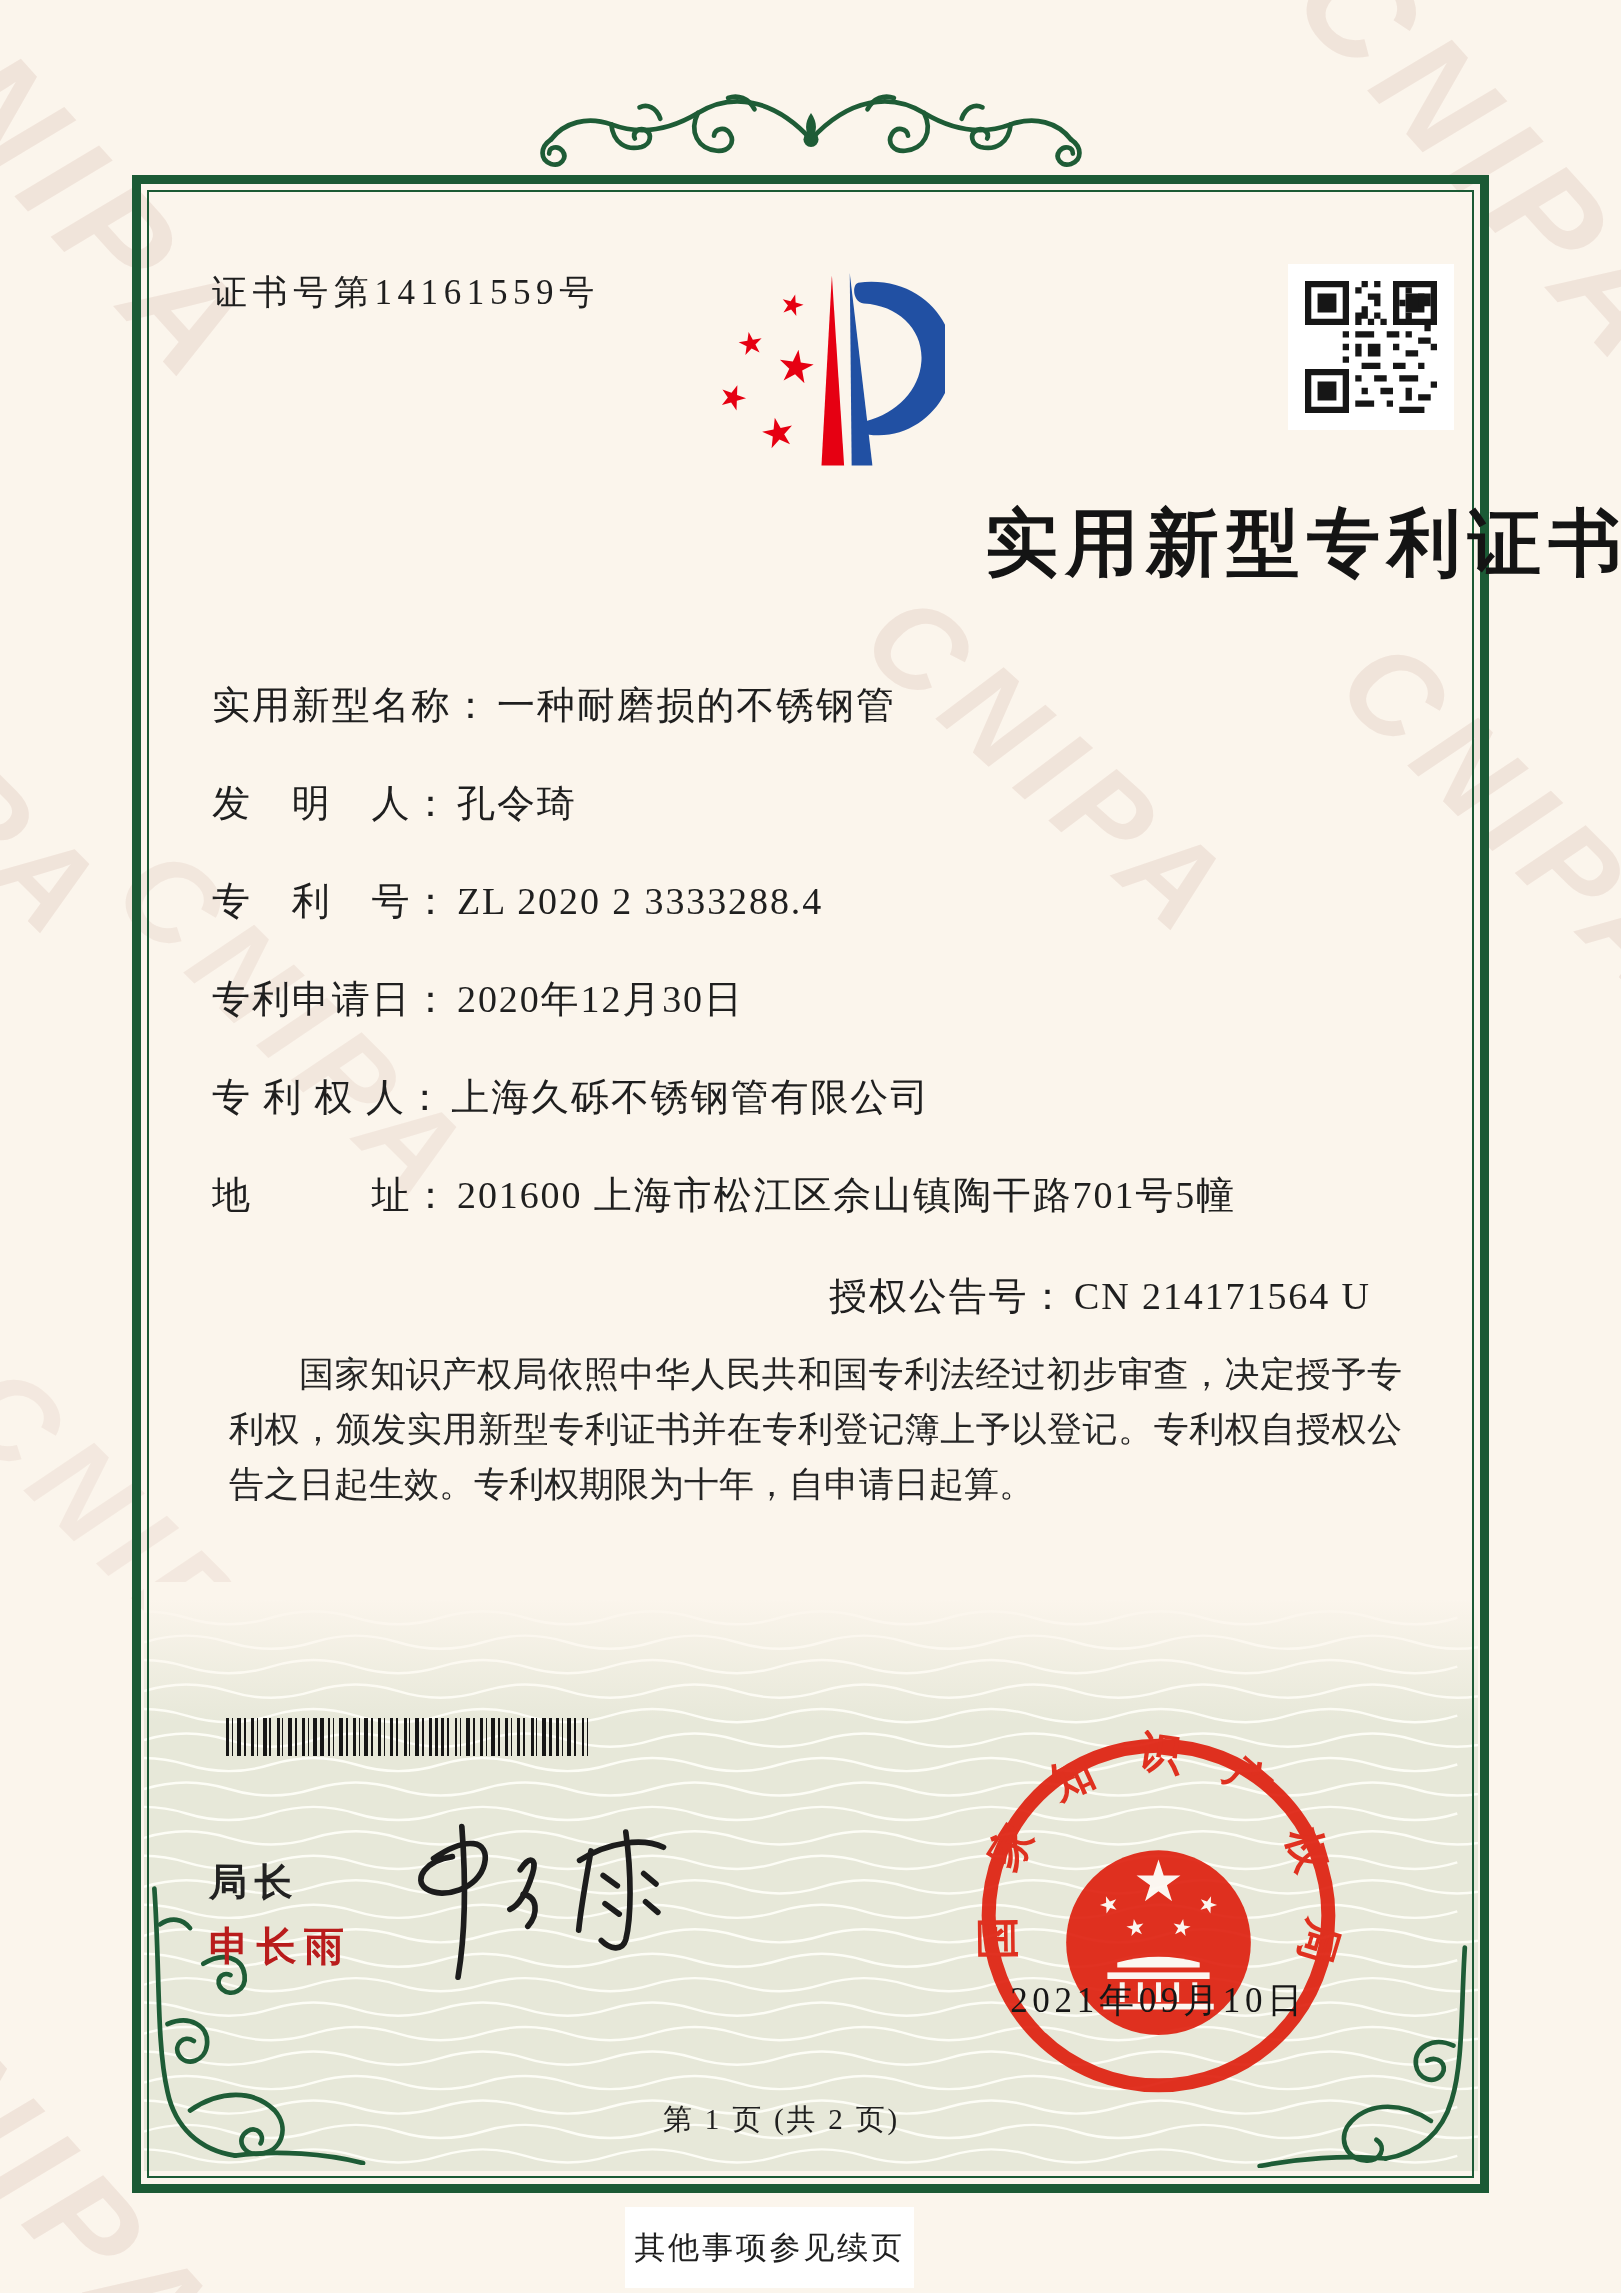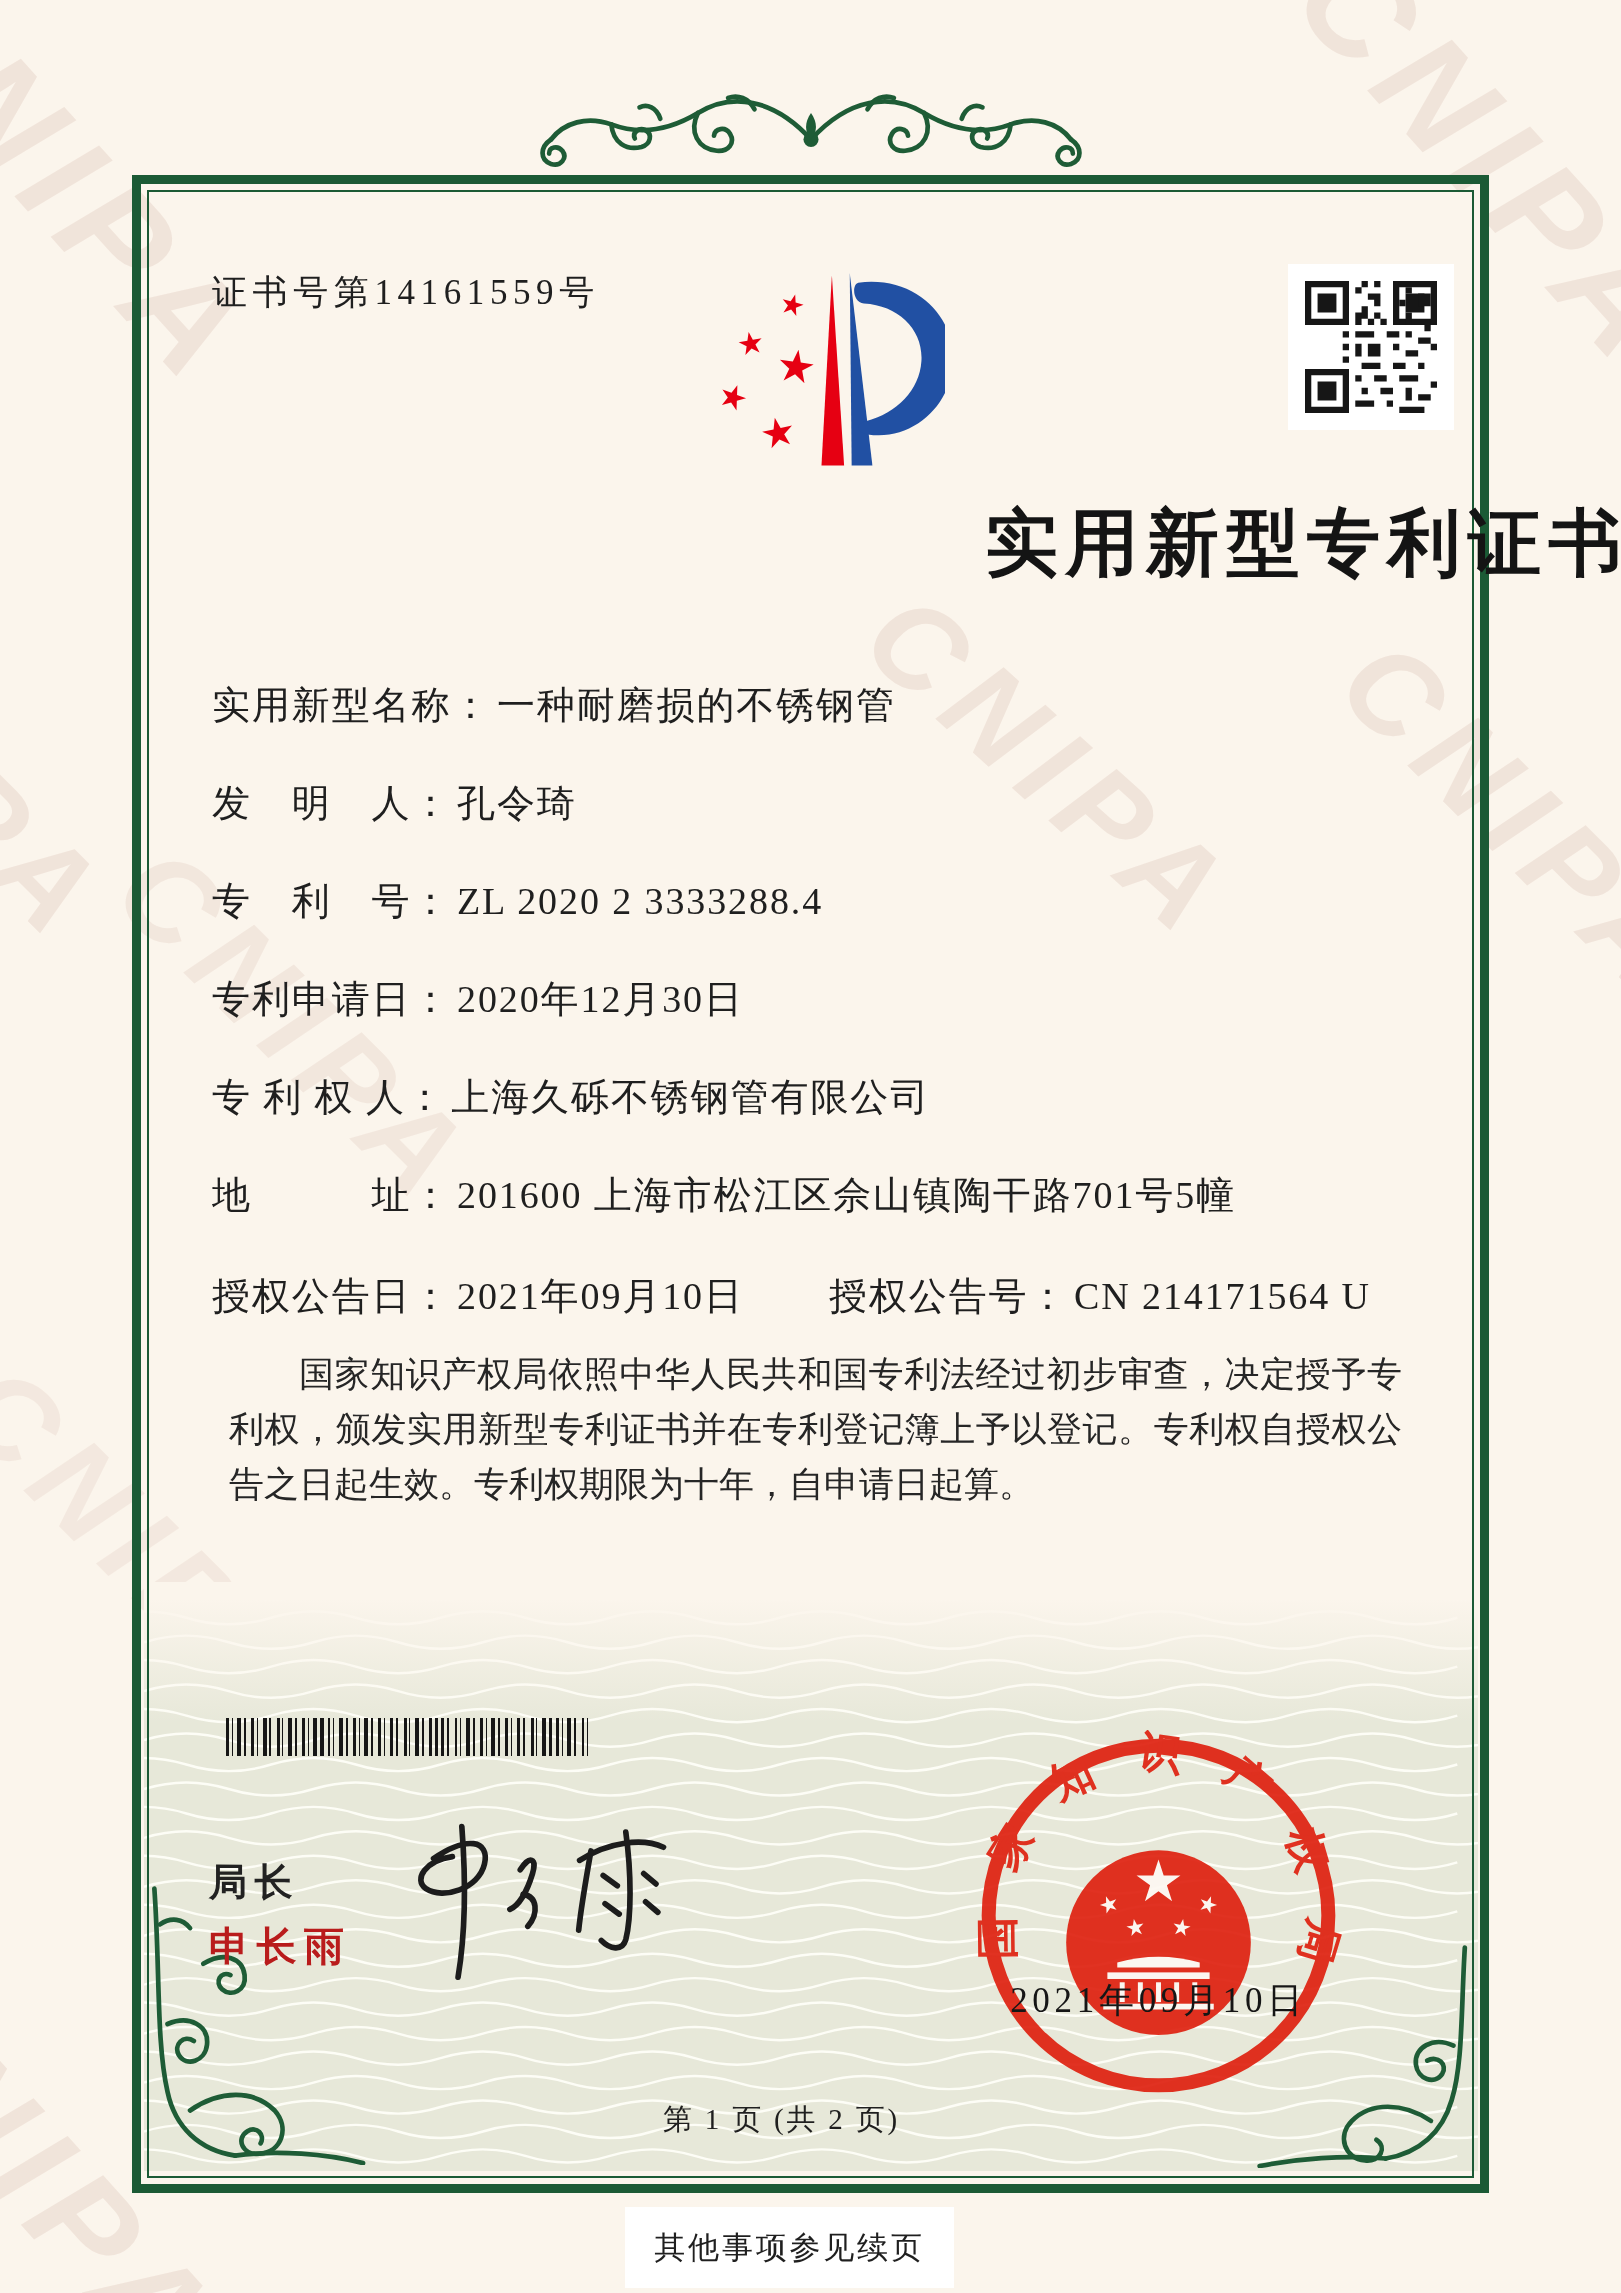--- a/index.html
+++ b/index.html
@@ -47,21 +47,21 @@
   .sig-title{position:absolute;left:209px;top:1857px;font-family:"Liberation Sans","DejaVu Sans",sans-serif;
              font-weight:700;font-size:38px;letter-spacing:7.5px;color:#222;z-index:3;}
   .sig-name{position:absolute;left:209px;top:1919px;font-family:"Liberation Sans","DejaVu Sans",sans-serif;
             font-weight:700;font-size:40px;letter-spacing:7.5px;color:#b91c1c;z-index:3;}
   .signature{position:absolute;left:377px;top:1817px;width:311px;height:198px;z-index:3;}
   .seal{position:absolute;left:973px;top:1730px;width:371px;height:371px;z-index:4;opacity:.93;}
   .seal-date{position:absolute;left:975px;top:1977px;width:367px;text-align:center;
              font-size:35px;letter-spacing:4.7px;color:#161616;z-index:5;}
   .page-info{position:absolute;left:0;top:2100px;width:1563px;text-align:center;font-size:29px;
              letter-spacing:2.8px;z-index:3;}
-  .cont-note{position:absolute;left:625px;top:2207px;width:329px;height:81px;background:#ffffff;
+  .cont-note{position:absolute;left:625px;top:2207px;width:289px;height:81px;background:#ffffff;
              display:flex;align-items:center;justify-content:center;font-size:31px;letter-spacing:2.8px;z-index:3;}
 
   .ornament-top{position:absolute;left:519px;top:81px;z-index:3;}
   .ornament-bl{position:absolute;left:141px;top:1883px;z-index:3;}
   .ornament-br{position:absolute;left:1254px;top:1942px;z-index:3;transform:scaleX(-1);}
 </style>
 </head>
 <body>
 
 <div class="page">
@@ -205,23 +205,20 @@
   </div>
   <div class="row" style="top:974px;">
     <span>专利申请日：</span><span class="val">2020年12月30日</span>
   </div>
   <div class="row" style="top:1072px;">
     <span>专 利 权 人：</span><span class="val">上海久砾不锈钢管有限公司</span>
   </div>
   <div class="row" style="top:1170px;">
     <span>地　　　址：</span><span class="val">201600 上海市松江区佘山镇陶干路701号5幢</span>
   </div>
-  <div class="row" style="top:1271px;">
-    <span>授权公告日：</span><span class="val">2021年09月10日</span>
-  </div>
   <div class="row" style="top:1271px;left:829px;">
     <span>授权公告号：</span><span class="val">CN 214171564 U</span>
   </div>
 
   <div class="body-text">
     <p>国家知识产权局依照中华人民共和国专利法经过初步审查，决定授予专利权，颁发实用新型专利证书并在专利登记簿上予以登记。专利权自授权公告之日起生效。专利权期限为十年，自申请日起算。</p>
   </div>
 
   <div class="barcode"></div>
 

